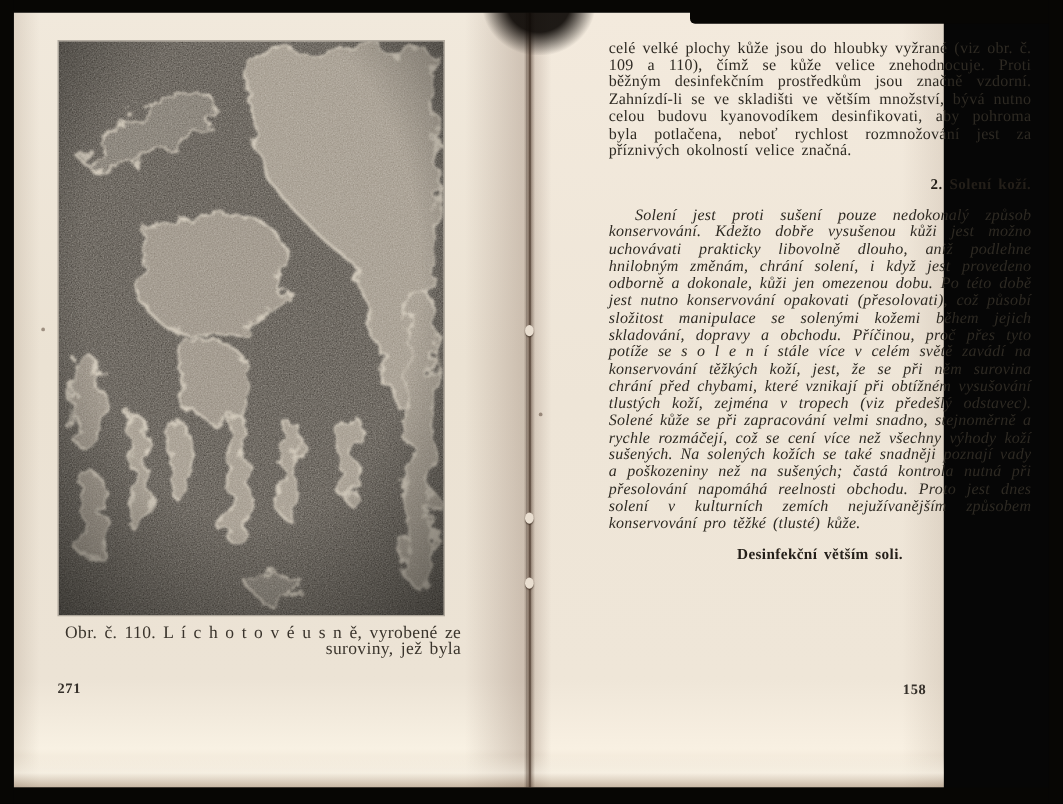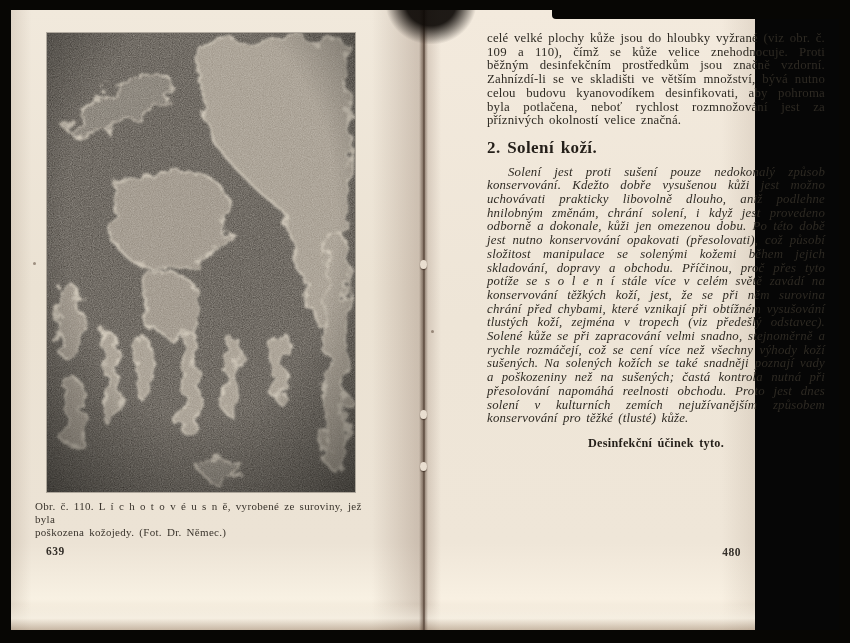--- a/index.html
+++ b/index.html
@@ -46,39 +46,39 @@
     position:absolute; left:1px; width:7px; height:9px; border-radius:50%;
     background:#e9ded0; box-shadow:0 1px 1px rgba(50,35,25,.6);
   }
   
   #figure-photo {
     position:absolute; left:36px; top:23px; width:308px; height:459px;
     box-shadow:0 0 0 1px rgba(60,55,48,.35);
   }
   #figure-caption {
     position:absolute; left:24px; top:490px; width:334px;
-    text-align:left; color:#3a342c;
-    font-size:11px; line-height:13px; letter-spacing:.3px; word-spacing:2px;
+    text-align:right; color:#3a342c;
+    font-size:14px; line-height:13px; letter-spacing:.3px; word-spacing:2px;
   }
   .pagenum {
     position:absolute; color:#35302a; font-size:11.5px; letter-spacing:.5px; font-weight:bold;
   }
   #page-number-left  { left:35px; top:535px; }
   #page-number-right { right:14px; top:536px; }
   
   #text-column {
     position:absolute; left:66px; top:22px; width:338px;
     color:#2e2a23; font-size:12.8px; line-height:13.7px;
     text-align:justify; letter-spacing:.2px; word-spacing:2px;
   }
   #text-column p { margin:0; }
   p.indented { text-indent:21px;font-style:italic; }
   #section-heading {
-    margin:13px 0 11px 0; text-align:left; font-weight:bold;
-    font-size:17px; color:#241f19; letter-spacing:.4px;
+    margin:13px 0 11px 0; text-align:right; font-weight:bold;
+    font-size:12px; color:#241f19; letter-spacing:.4px;
   }
   #subsection-heading {
     margin:11px 0 8px 0; text-align:center; font-weight:bold;
     font-size:12.2px; color:#241f19; letter-spacing:.3px;
   }
   
   .speck { position:absolute; border-radius:50%; background:rgba(80,60,45,.5); z-index:3; }
 </style>
 </head>
 <body>
@@ -118,48 +118,47 @@
         <path d="M20,350 Q34,343 38,358 L34,410 Q24,420 16,408 Z" fill="#8d8478"></path>
         <path d="M150,432 Q175,421 196,433 Q186,449 160,447 Z" fill="#6e675e" stroke-width="1.5"></path>
       </g>
       <rect width="308" height="459" filter="url(#grainF)" opacity="0.5"></rect>
       <rect width="308" height="459" fill="url(#vig)"></rect>
     </svg>
   </div>
 
   <div id="figure-caption">
     <div>Obr. č. 110. L í c  h o t o v é  u s n ě, vyrobené ze suroviny, jež byla</div>
-    <div>poškozena kožojedy. (Fot. Dr. Němec.)</div>
   </div>
 
-  <div class="pagenum" id="page-number-left">639</div>
+  <div class="pagenum" id="page-number-left">271</div>
 
   <span class="speck" style="left:22px; top:252px; width:3px; height:3px;"></span>
 </div>
 
 <div id="book-gutter">
   <span class="stitch" style="top:250px;"></span>
   <span class="stitch" style="top:400px;"></span>
   <span class="stitch" style="top:452px;"></span>
 </div>
 
 <div class="page" id="right-page">
 
   <div id="text-column">
     <p>celé velké plochy kůže jsou do hloubky vyžrané (viz obr. č. 109 a 110), čímž se kůže velice znehodnocuje. Proti běžným desinfekčním prostředkům jsou značně vzdorní. Zahnízdí-li se ve skladišti ve větším množství, bývá nutno celou budovu kyanovodíkem desinfikovati, aby pohroma byla potlačena, neboť rychlost rozmnožování jest za příznivých okolností velice značná.</p>
 
     <h2 id="section-heading">2. Solení koží.</h2>
 
     <p class="indented">Solení jest proti sušení pouze nedokonalý způsob konservování. Kdežto dobře vysušenou kůži jest možno uchovávati prakticky libovolně dlouho, aniž podlehne hnilobným změnám, chrání solení, i když jest provedeno odborně a dokonale, kůži jen omezenou dobu. Po této době jest nutno konservování opakovati (přesolovati), což působí složitost manipulace se solenými kožemi během jejich skladování, dopravy a obchodu. Příčinou, proč přes tyto potíže se s o l e n í stále více v celém světě zavádí na konservování těžkých koží, jest, že se při něm surovina chrání před chybami, které vznikají při obtížném vysušování tlustých koží, zejména v tropech (viz předešlý odstavec). Solené kůže se při zapracování velmi snadno, stejnoměrně a rychle rozmáčejí, což se cení více než všechny výhody koží sušených. Na solených kožích se také snadněji poznají vady a poškozeniny než na sušených; častá kontrola nutná při přesolování napomáhá reelnosti obchodu. Proto jest dnes solení v kulturních zemích nejužívanějším způsobem konservování pro těžké (tlusté) kůže.</p>
 
-    <h3 id="subsection-heading">Desinfekční účinek tyto.</h3>
+    <h3 id="subsection-heading">Desinfekční větším soli.</h3>
 
   </div>
 
-  <div class="pagenum" id="page-number-right">480</div>
+  <div class="pagenum" id="page-number-right">158</div>
 
   <span class="speck" style="left:10px; top:320px; width:3px; height:3px;"></span>
 </div>
 
 <div class="frame-piece" id="frame-top"></div>
 <div class="frame-piece" id="frame-top-right"></div>
 <div class="frame-piece" id="frame-bottom"></div>
 <div class="frame-piece" id="frame-left"></div>
 <div class="frame-piece" id="frame-right"></div>
 <div id="spine-top-shadow"></div>

